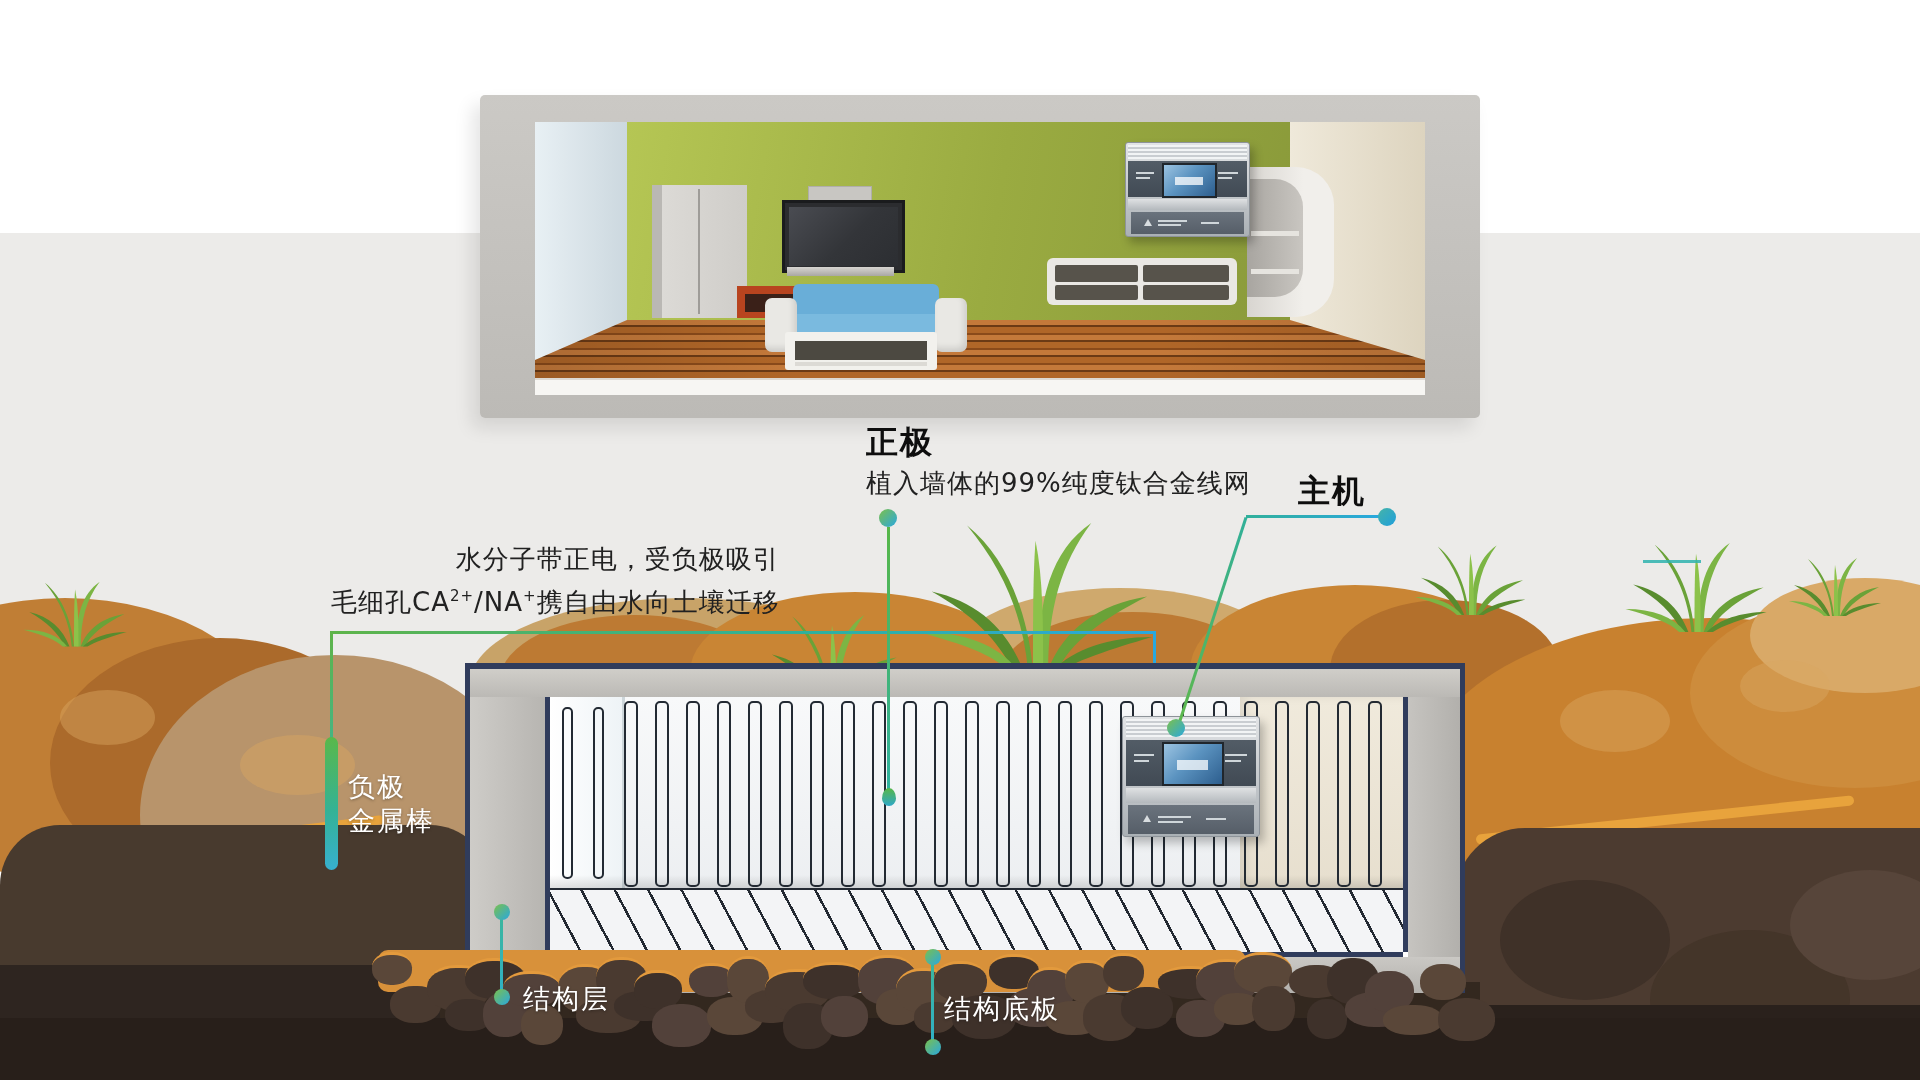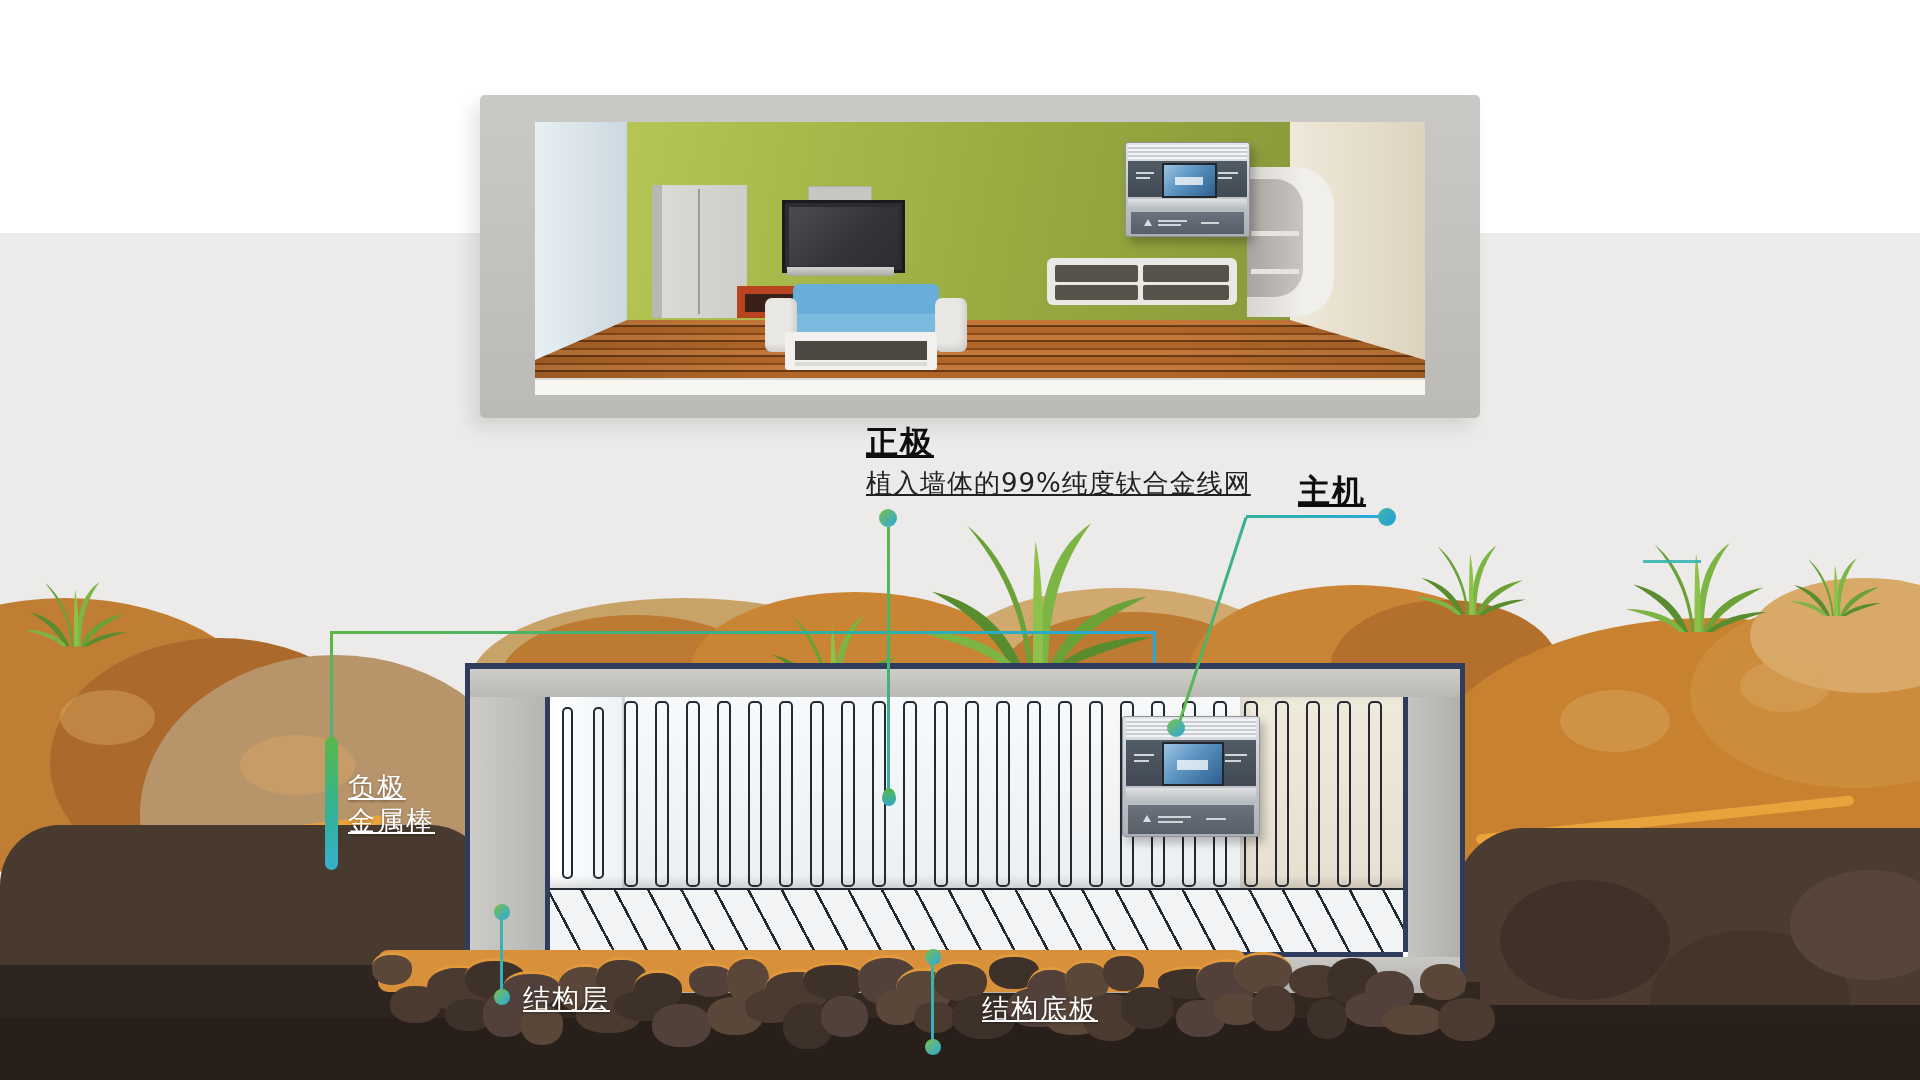--- a/index.html
+++ b/index.html
@@ -113,21 +113,21 @@
   .dot{position:absolute;width:18px;height:18px;border-radius:50%;z-index:41;
        background:linear-gradient(135deg,#7cc04c,#29a8df);}
   .dot-sm{width:16px;height:16px;}
   .dot-blue{background:linear-gradient(135deg,#45b4a8,#1f9fdc);}
   .teardrop{position:absolute;width:14px;height:18px;z-index:41;
        border-radius:50% 50% 50% 50%/58% 58% 42% 42%;background:linear-gradient(180deg,#57b748,#2fa8c8);}
   .rod{position:absolute;left:325px;top:737px;width:13px;height:133px;border-radius:7px;z-index:40;
        background:linear-gradient(180deg,#5ab84a,#34b295 55%,#37b0cf);}
 
   
-  .lbl{position:absolute;z-index:50;color:#1c1c1c;text-decoration:underline;}
+  .lbl{position:absolute;z-index:50;color:#1c1c1c;}
   .ttl{font-size:32px;font-weight:700;color:#0e0e0e;letter-spacing:2px;}
   .desc{font-size:26px;letter-spacing:1px;color:#212121;text-align:right;}
   .white-lbl{color:#fff;font-size:27px;letter-spacing:2px;text-shadow:0 1px 3px rgba(0,0,0,.35);}
   sup{font-size:15px;}
 </style>
 </head>
 <body>
 
 <div class="stage">
 
@@ -396,22 +396,26 @@
 
   <div class="ln" style="left:931px;top:956px;width:3px;height:92px;background:linear-gradient(180deg,#3cb69a,#2fb0c8);"></div>
   <div class="dot dot-sm" style="left:925px;top:949px;"></div>
   <div class="dot dot-sm" style="left:925px;top:1039px;"></div>
 
   <div class="lbl ttl" style="left:866px;top:421px;">正极</div>
   <div class="lbl desc" style="left:866px;top:466px;">植入墙体的99%纯度钛合金线网</div>
 
   <div class="lbl ttl" style="left:1298px;top:470px;">主机</div>
 
+  <div class="lbl desc" style="left:331px;top:541px;line-height:37px;">
+    <span>水分子带正电，受负极吸引</span><br>
+    <span><span>毛细孔CA</span><sup>2+</sup><span>/NA</span><sup>+</sup><span>携自由水向土壤迁移</span></span>
+  </div>
 
   <div class="lbl white-lbl" style="left:348px;top:770px;line-height:34px;">
     <span>负极</span><br>
     <span>金属棒</span>
   </div>
 
   <div class="lbl white-lbl" style="left:523px;top:981px;">结构层</div>
-  <div class="lbl white-lbl" style="left:944px;top:991px;margin-left:38px;">结构底板</div>
+  <div class="lbl white-lbl" style="left:944px;top:991px;">结构底板</div>
 
 </div>
 
 </body></html>

